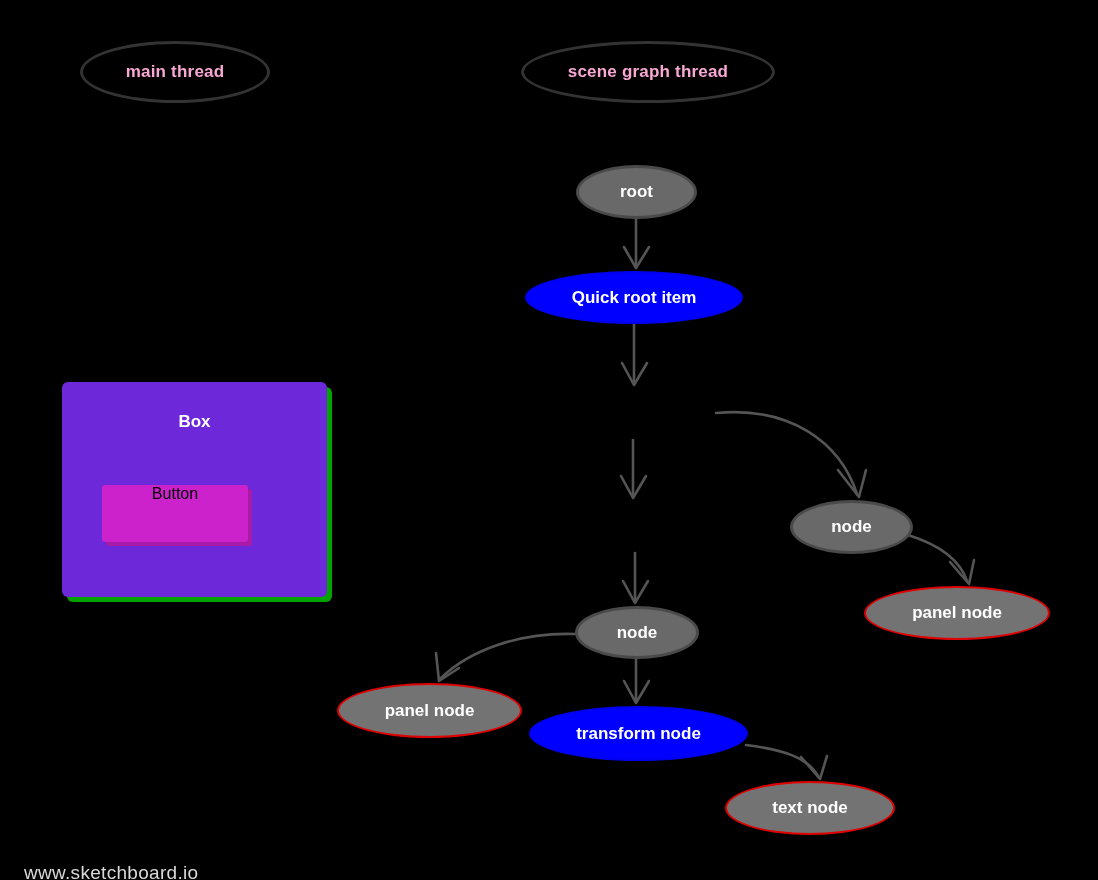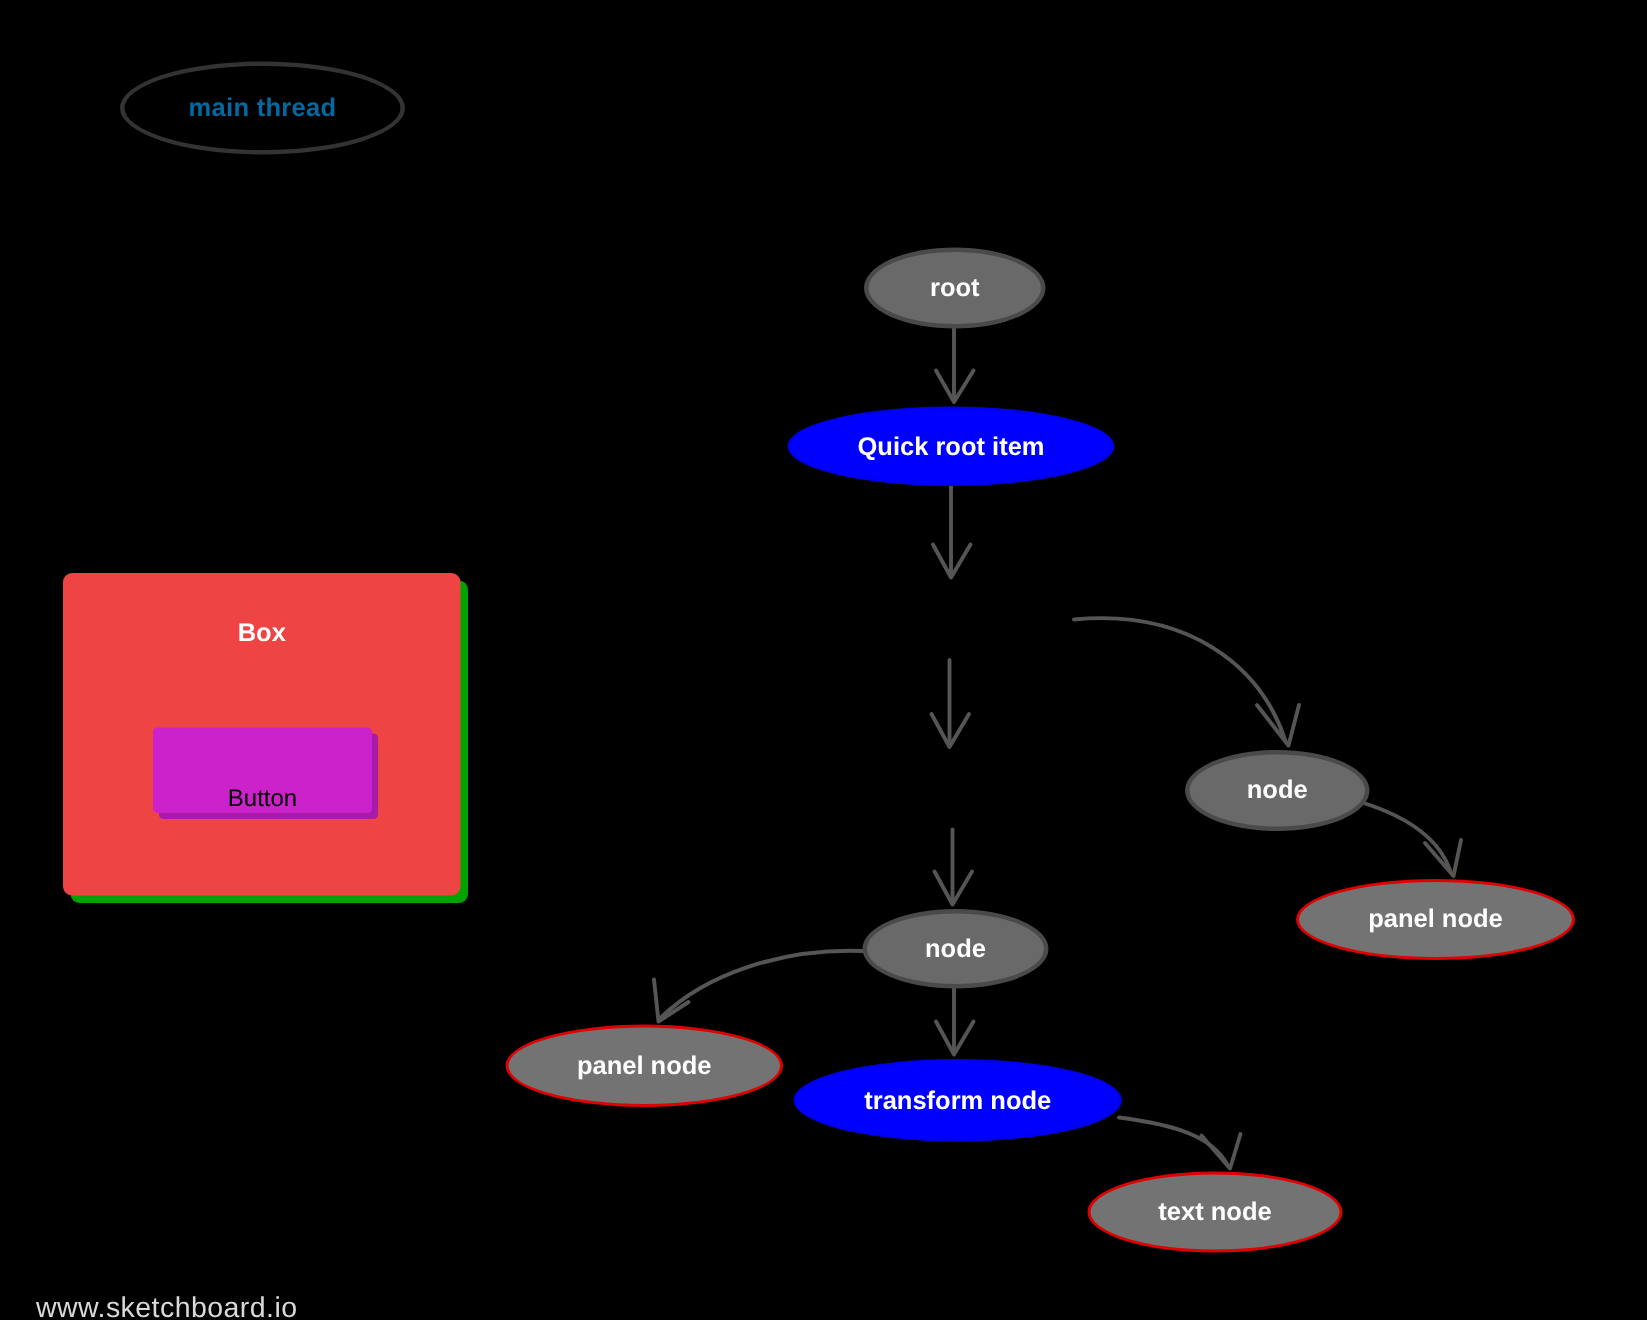--- a/index.html
+++ b/index.html
@@ -27,21 +27,21 @@
 
   
   .lane {
     position: absolute;
     display: flex;
     align-items: center;
     justify-content: center;
     border: 3px solid #333333;
     border-radius: 50%;
     box-sizing: border-box;
-    color: #0369a1;
+    color: #f9a8d4;
     font-weight: bold;
     font-size: 17px;
     letter-spacing: 0.2px;
     white-space: nowrap;
   }
 
   
   .node {
     position: absolute;
     display: flex;
@@ -77,29 +77,30 @@
   .box-shape .shape-label {
     position: absolute;
     left: 0;
     right: 0;
     color: #ffffff;
     font-weight: bold;
     font-size: 17px;
     text-align: center;
   }
   .green-box {
-    background: #ef4444;
+    background: #6d28d9;
     box-shadow: 5px 5px 0 0 #00a300;
+    margin-left: 20px;
   }
   .green-box .shape-label { top: 30px; }
   .magenta-button {
     background: #cc22cc;
     box-shadow: 4px 4px 0 0 #a81aa8;
     display: flex;
-    align-items: flex-end;
+    align-items: flex-start;
     justify-content: center;
     border-radius: 3px;
   }
 
   
   .watermark {
     position: absolute;
     color: #d9d9d9;
     font-size: 19px;
     white-space: nowrap;
@@ -160,20 +161,23 @@
         <path d="M 801 757 L 820 779 L 827 756"></path>
       </g>
 
     </g>
   </svg>
 
   <div class="lane" style="left:80px; top:41px; width:190px; height:62px;">
     <span>main thread</span>
   </div>
 
+  <div class="lane" style="left:521px; top:41px; width:254px; height:62px;">
+    <span>scene graph thread</span>
+  </div>
 
   <div class="box-shape green-box" style="left:42px; top:382px; width:265px; height:215px;">
     <span class="shape-label">Box</span>
   </div>
 
   <div class="box-shape magenta-button" style="left:102px; top:485px; width:146px; height:57px;">
     <span>Button</span>
   </div>
 
   <div class="node gray" style="left:576px; top:165px; width:121px; height:54px;">

